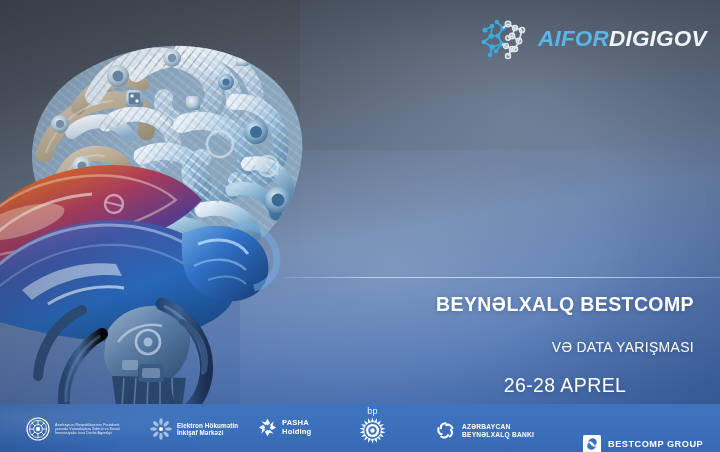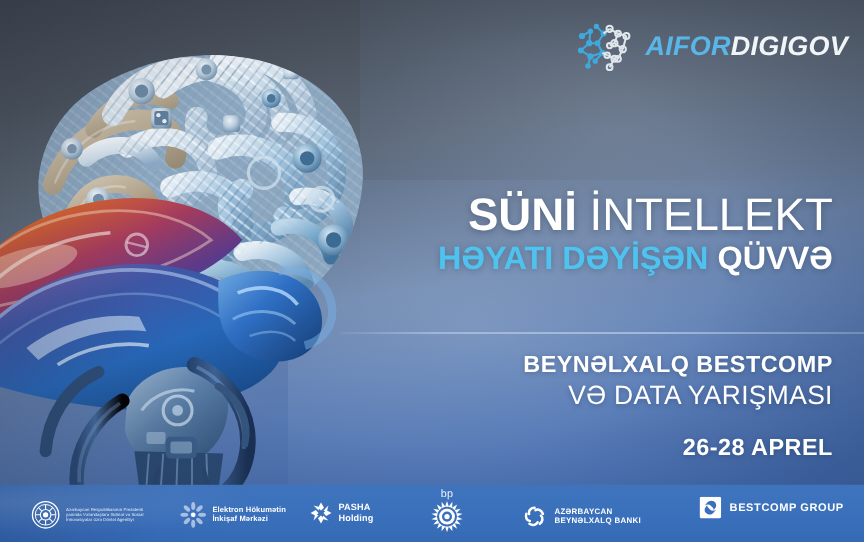--- a/index.html
+++ b/index.html
@@ -126,34 +126,36 @@
   }
   .event-info .conf {
     font-size: 19.5px;
     font-weight: bold;
     letter-spacing: 0.4px;
     line-height: 1.25;
     white-space: nowrap;
     text-shadow: 0 1px 4px rgba(25,45,80,0.35);
   }
   .event-info .comp {
-    font-size: 22px;
+    font-size: 14px;
     font-weight: normal;
     letter-spacing: 0.3px;
     line-height: 1.3;
     white-space: nowrap;
     text-shadow: 0 1px 4px rgba(25,45,80,0.35);
+    margin-top: 22px;
   }
   .event-info .dates {
     margin-top: 17px;
     font-size: 19.5px;
-    font-weight: bold;
+    font-weight: normal;
     letter-spacing: 0.4px;
     white-space: nowrap;
     text-shadow: 0 1px 4px rgba(25,45,80,0.35);
+    text-align: center;
   }
 
   
   .sponsor-bar {
     position: absolute;
     left: 0;
     bottom: 0;
     width: 720px;
     height: 48px;
     background: linear-gradient(to bottom, #3f74bd 0%, #3a70bb 55%, #3569b4 100%);
@@ -188,21 +190,21 @@
   .sp-gov       { left: 26px;  top: 13px; }
   .sp-gov .txt  { font-size: 3.6px; letter-spacing: 0.05px; color: #e8eef8; max-width: 72px; white-space: normal; }
   .sp-ehdm      { left: 150px; top: 14px; }
   .sp-ehdm .txt { font-size: 6.3px; font-weight: bold; letter-spacing: 0.1px; }
   .sp-pasha     { left: 258px; top: 14px; }
   .sp-pasha .txt{ font-size: 7.6px; font-weight: bold; letter-spacing: 0.15px; }
   .sp-bp        { left: 359px; top: 2px; flex-direction: column; gap: 0; }
   .sp-bp .txt   { font-size: 9px; font-weight: normal; letter-spacing: 0.2px; color: #f0f5fb; margin-bottom: 0px; }
   .sp-abb       { left: 434px; top: 15px; }
   .sp-abb .txt  { font-size: 6.6px; font-weight: bold; letter-spacing: 0.25px; }
-  .sp-bestcomp  { left: 583px; top: 10px; gap: 7px; }
+  .sp-bestcomp  { left: 583px; top: 31px; gap: 7px; }
   .sp-bestcomp .txt { font-size: 9.2px; font-weight: bold; letter-spacing: 0.5px; }
 </style>
 </head>
 <body>
 
 <div class="poster">
 
   <div class="bg-glow-a"></div>
   <div class="bg-glow-b"></div>
 
@@ -481,30 +483,20 @@
           <circle cx="30" cy="40" r="2.4"></circle>
             <circle cx="44" cy="14" r="2.5"></circle>
         </g>
       </svg>
     </span>
     <span class="logo-text">
       <span class="ai">AIFOR</span><span class="rest">DIGIGOV</span>
     </span>
   </div>
 
-  <div class="headline">
-    <div class="line1">
-      <span class="strong">SÜNİ</span>
-      <span class="light">İNTELLEKT</span>
-    </div>
-    <div class="line2">
-      <span class="cyan">HƏYATI DƏYİŞƏN</span>
-      <span class="white">QÜVVƏ</span>
-    </div>
-  </div>
 
   <div class="event-info">
     <div class="conf">BEYNƏLXALQ BESTCOMP</div>
     <div class="comp">VƏ DATA YARIŞMASI</div>
     <div class="dates">26-28 APREL</div>
   </div>
 
   <div class="sponsor-bar">
 
     <div class="sponsor sp-gov">

